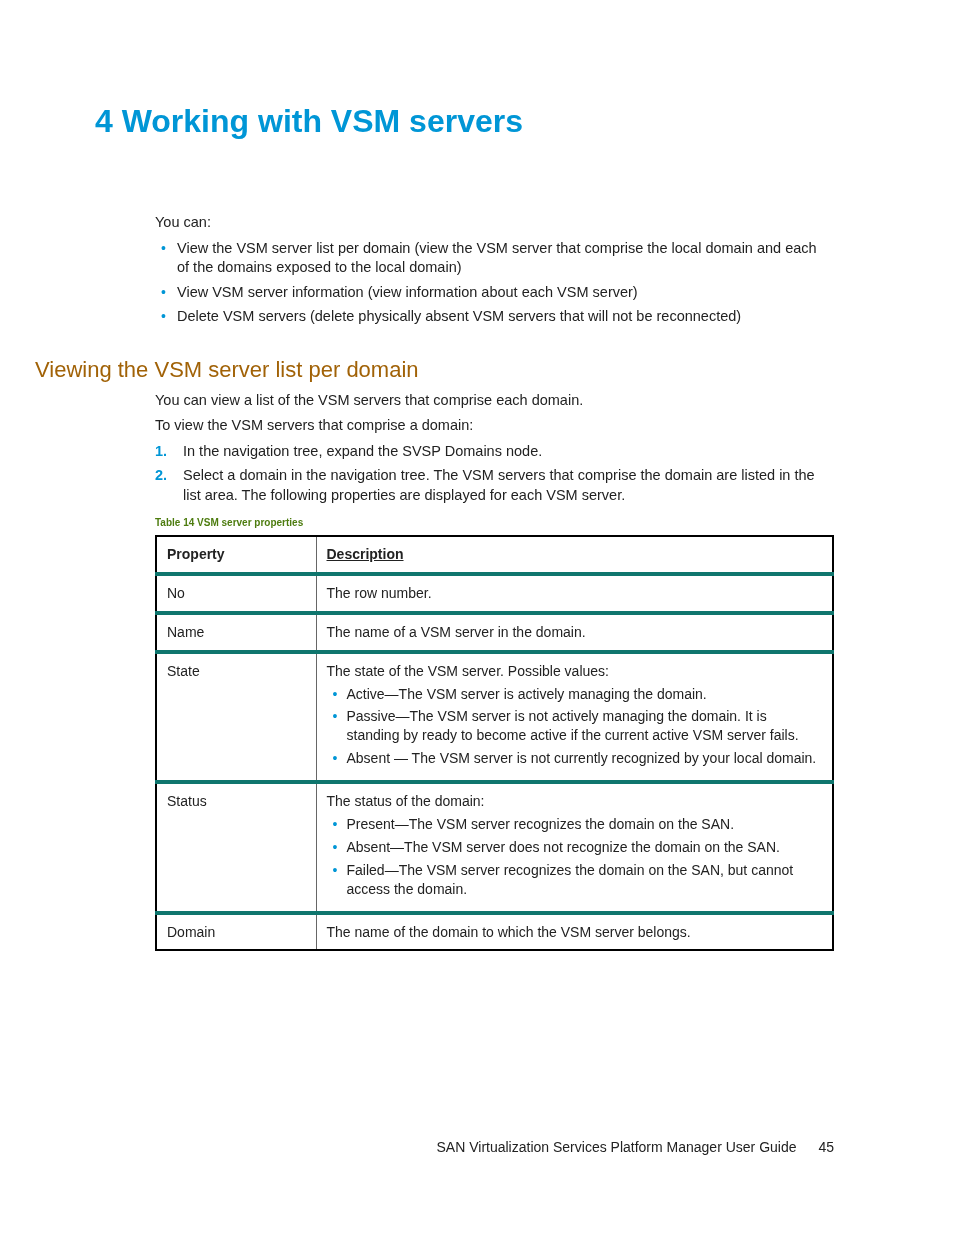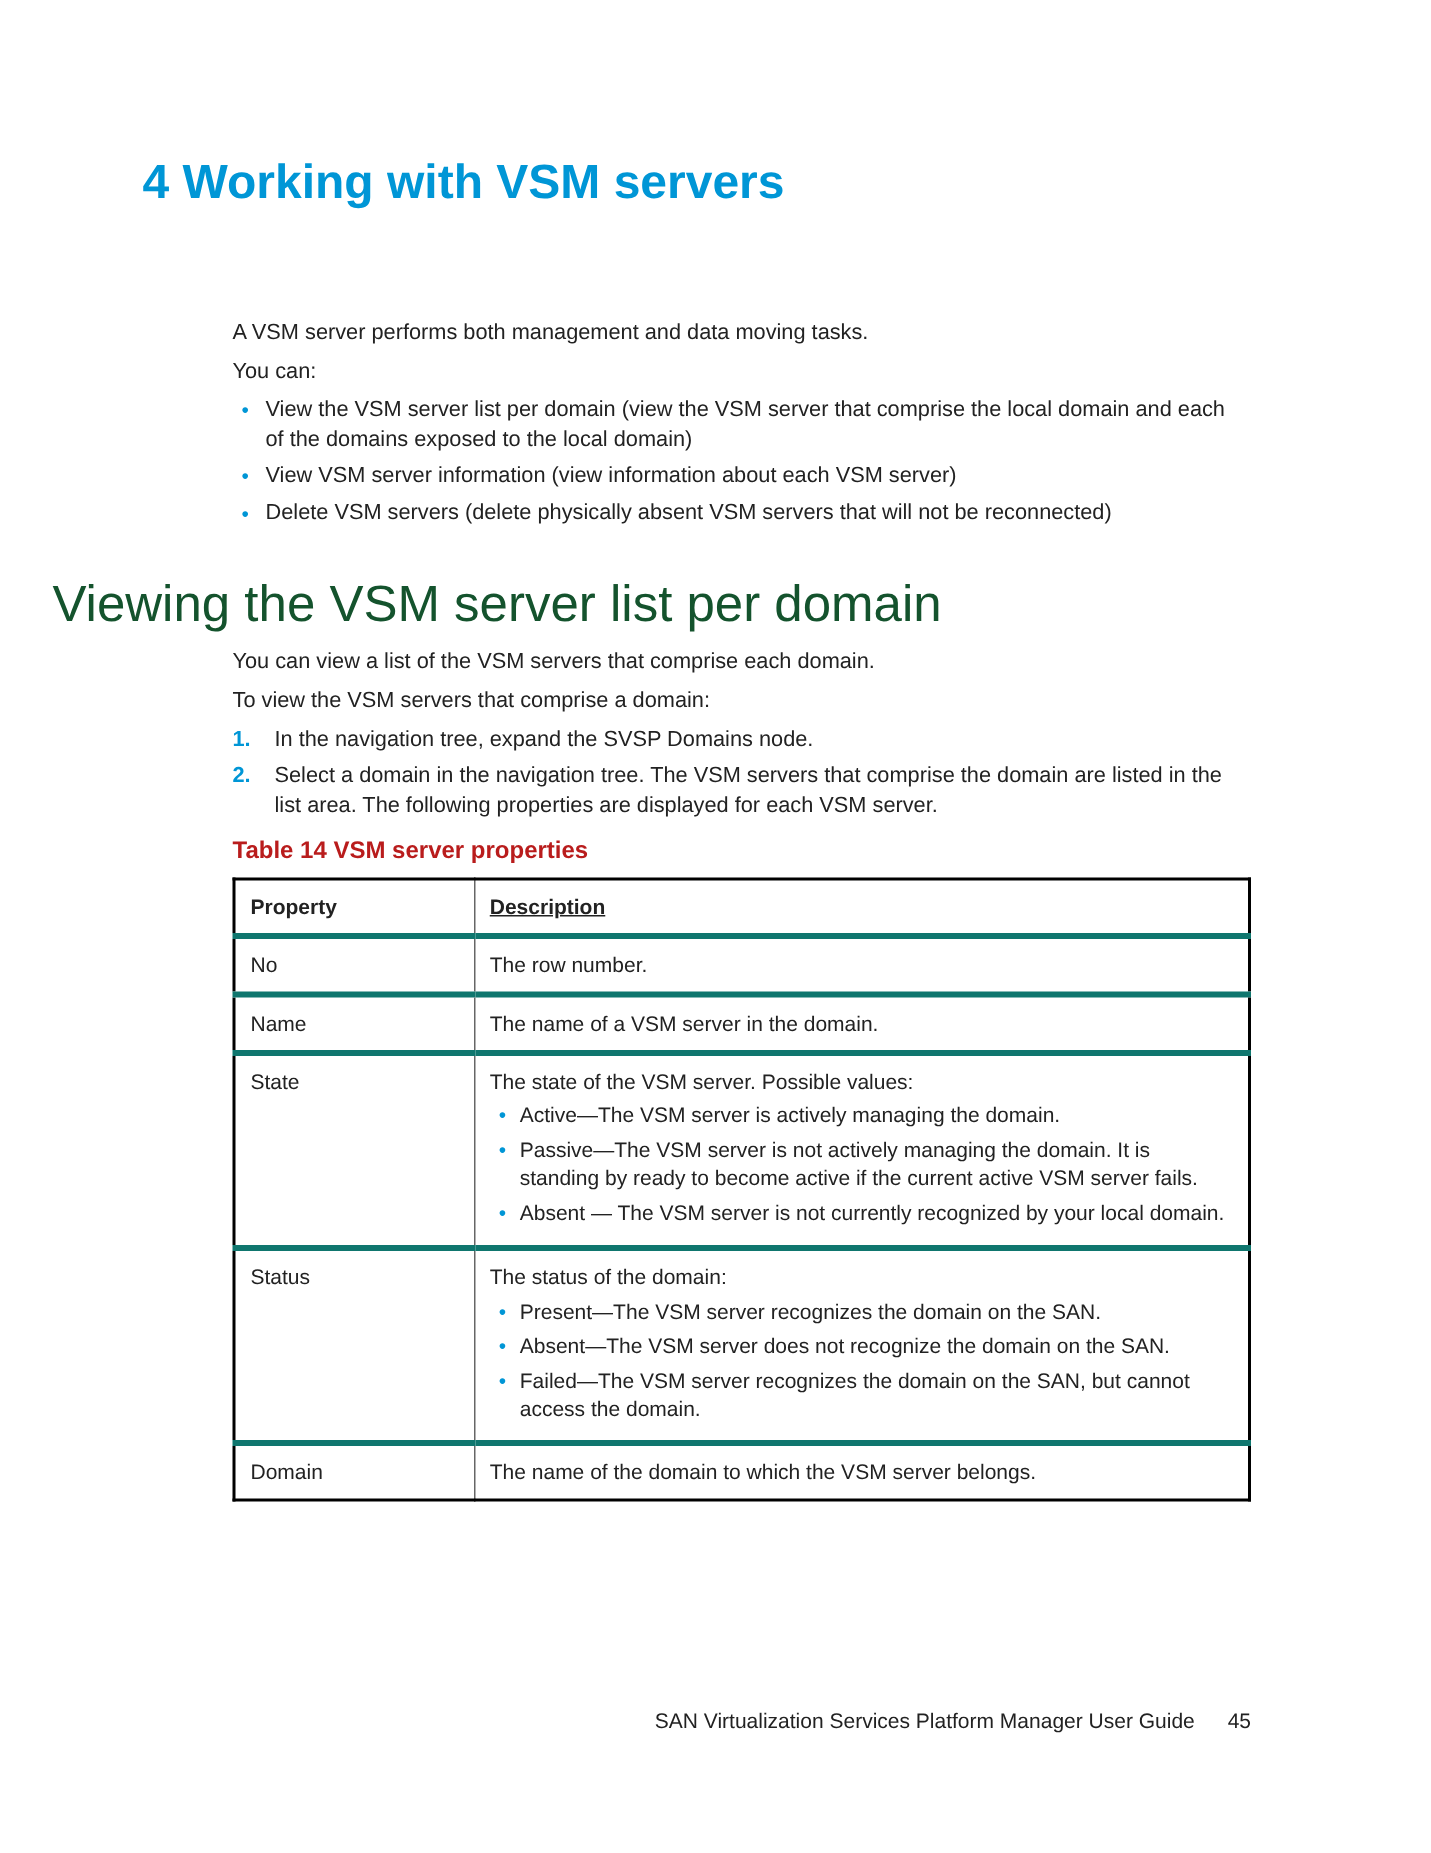--- a/index.html
+++ b/index.html
@@ -15,22 +15,22 @@
     line-height: 1.35;
   }
   h1 {
     color: #0096d6;
     font-size: 32px;
     font-weight: bold;
     margin-bottom: 70px;
     white-space: nowrap;
   }
   h2 {
-    color: #14532d;
-    font-size: 34px;
+    color: #a16207;
+    font-size: 22px;
     font-weight: normal;
     margin: 28px 0 3px -60px;
   }
   .body-indent { margin-left: 60px; }
   p { margin: 6px 0; }
   ul {
     list-style: none;
     padding-left: 0;
     margin: 6px 12px 10px 0;
   }
@@ -53,23 +53,23 @@
     padding-left: 28px;
     margin: 5px 0;
   }
   ol > li .num {
     position: absolute;
     left: 0; top: 0;
     color: #0096d6;
     font-weight: bold;
   }
   .table-caption {
-    color: #b91c1c;
+    color: #4d7c0f;
     font-weight: bold;
-    font-size: 16px;
+    font-size: 10px;
     margin: 5px 0 6px 0;
   }
   table {
     border-collapse: collapse;
     width: 100%;
     border-top: 2px solid #000;
     border-bottom: 2px solid #000;
     border-left: 2px solid #000;
     border-right: 2px solid #000;
     font-size: 14px;
@@ -103,21 +103,20 @@
     font-size: 14px;
   }
   .footer .pg { margin-left: 18px; }
 </style>
 </head>
 <body>
 
 <h1>4 Working with VSM servers</h1>
 
 <div class="body-indent">
-  <p>A VSM server performs both management and data moving tasks.</p>
   <p>You can:</p>
   <ul>
     <li>View the VSM server list per domain (view the VSM server that comprise the local domain and each of the domains exposed to the local domain)</li>
     <li>View VSM server information (view information about each VSM server)</li>
     <li>Delete VSM servers (delete physically absent VSM servers that will not be reconnected)</li>
   </ul>
 </div>
 
 <h2>Viewing the VSM server list per domain</h2>
 

